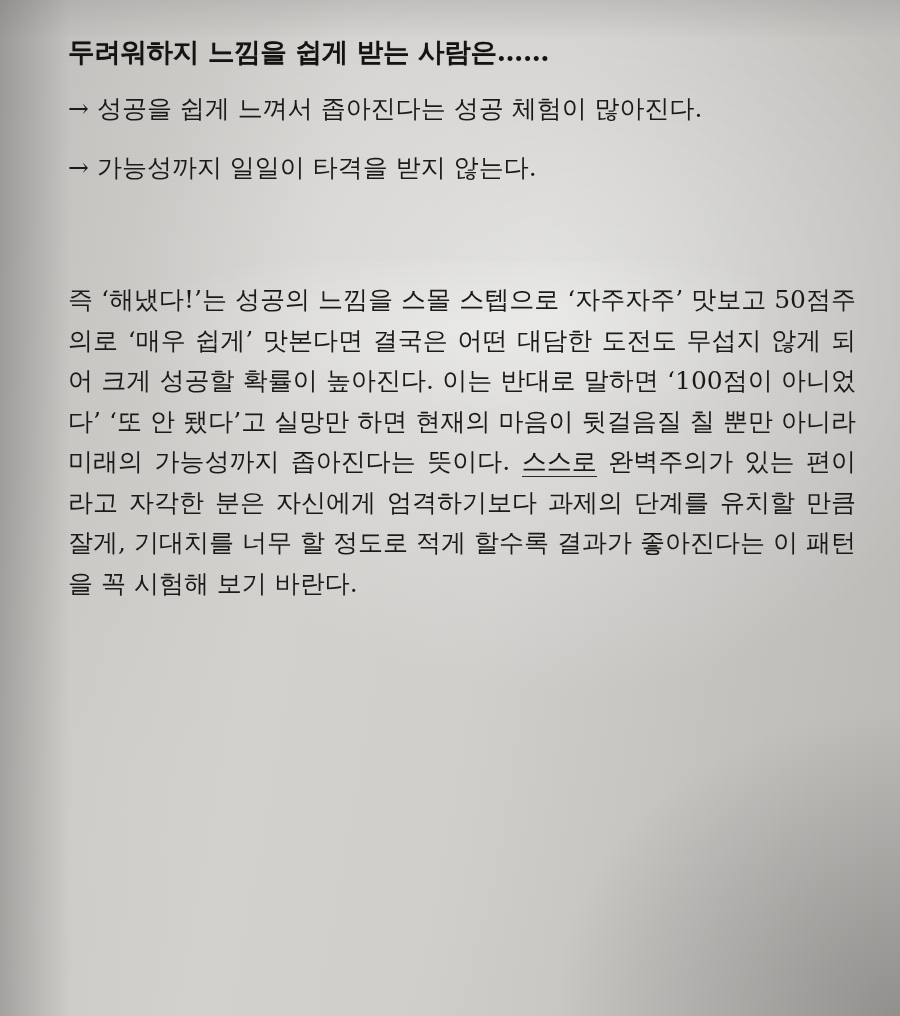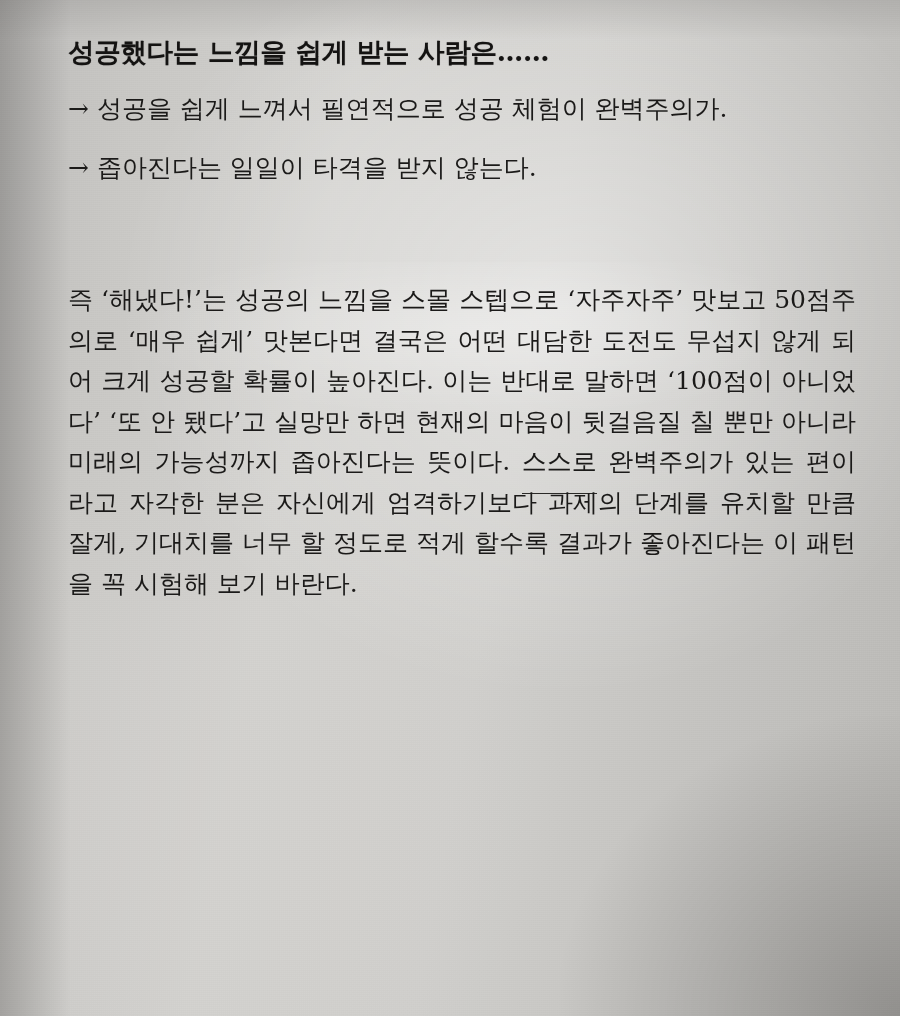--- a/index.html
+++ b/index.html
@@ -105,39 +105,39 @@
     line-height: 1.62;
     text-align: justify;
     text-justify: inter-character;
     color: #1b1a19;
     margin: 0;
     word-break: break-all;
   }
 
   .underline-span {
     border-bottom: 1.5px solid #2a2927;
-    padding-bottom: 17px;
+    padding-bottom: 0;
   }
 </style>
 </head>
 <body>
 
 <div class="page">
   <div class="grain"></div>
   <div class="top-shadow"></div>
   <div class="gutter-shadow"></div>
   <div class="light-patch"></div>
 
   <div class="content">
 
-    <h1 class="heading">성공했다는 느낌을 쉽게 받는 사람은……</h1>
+    <h1 class="heading">두려워하지 느낌을 쉽게 받는 사람은……</h1>
 
     <ul class="bullets">
-      <li>→ 성공을 쉽게 느껴서 필연적으로 성공 체험이 완벽주의가.</li>
-      <li>→ 좁아진다는 일일이 타격을 받지 않는다.</li>
+      <li>→ 성공을 쉽게 느껴서 좁아진다는 성공 체험이 많아진다.</li>
+      <li>→ 가능성까지 일일이 타격을 받지 않는다.</li>
     </ul>
 
     <div class="gap"></div>
 
     <p class="body-para"><span>즉 ‘해냈다!’는 성공의 느낌을 스몰 스텝으로 ‘자주자주’ 맛보고 50점주의로 ‘매우 쉽게’ 맛본다면 결국은 어떤 대담한 도전도 무섭지 않게 되어 크게 성공할 확률이 높아진다. 이는 반대로 말하면 ‘100점이 아니었다’ ‘또 안 됐다’고 실망만 하면 현재의 마음이 뒷걸음질 칠 뿐만 아니라 미래의 가능성까지 좁아진다는 뜻이다. </span><span class="underline-span">스스로</span><span> 완벽주의가 있는 편이라고 자각한 분은 자신에게 엄격하기보다 과제의 단계를 유치할 만큼 잘게, 기대치를 너무 할 정도로 적게 할수록 결과가 좋아진다는 이 패턴을 꼭 시험해 보기 바란다.</span></p>
 
   </div>
 
   <div class="corner-shadow"></div>
 </div>

